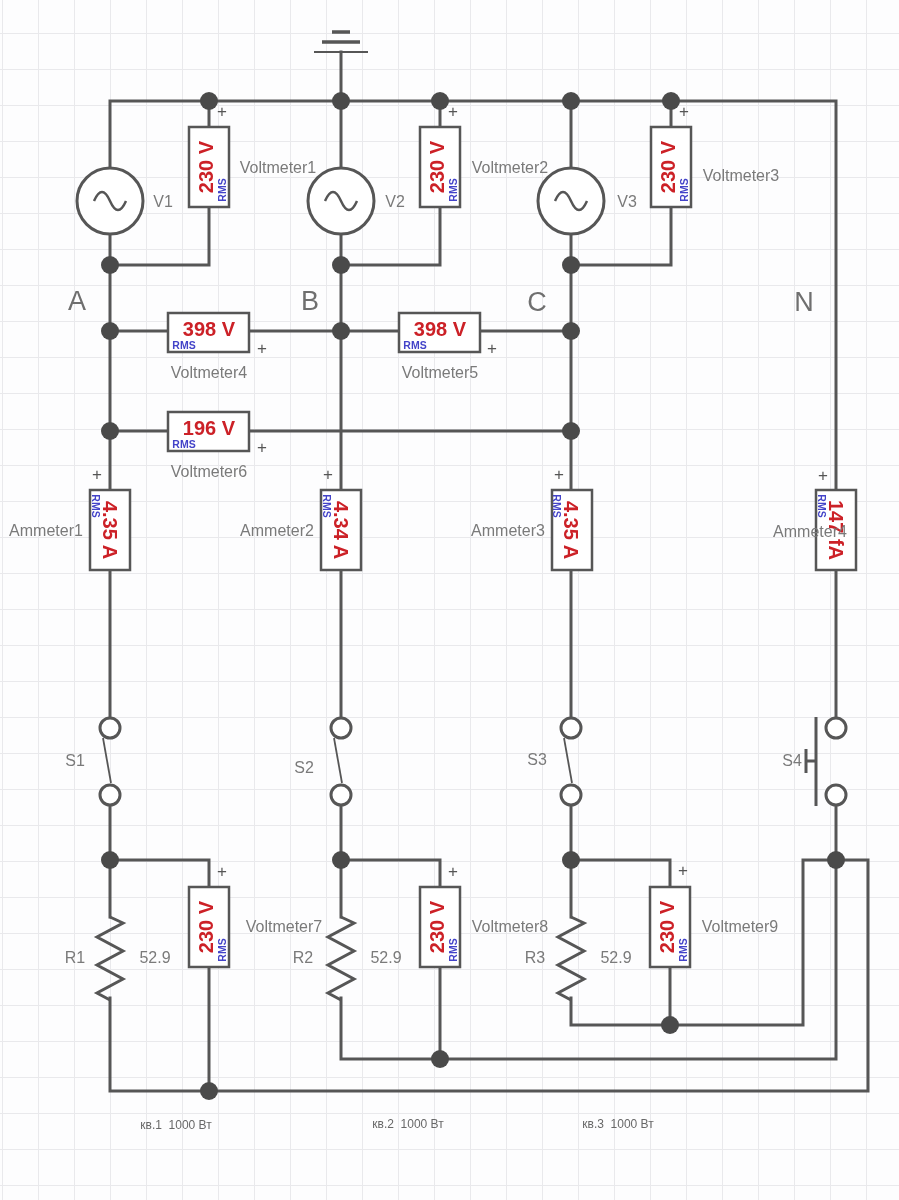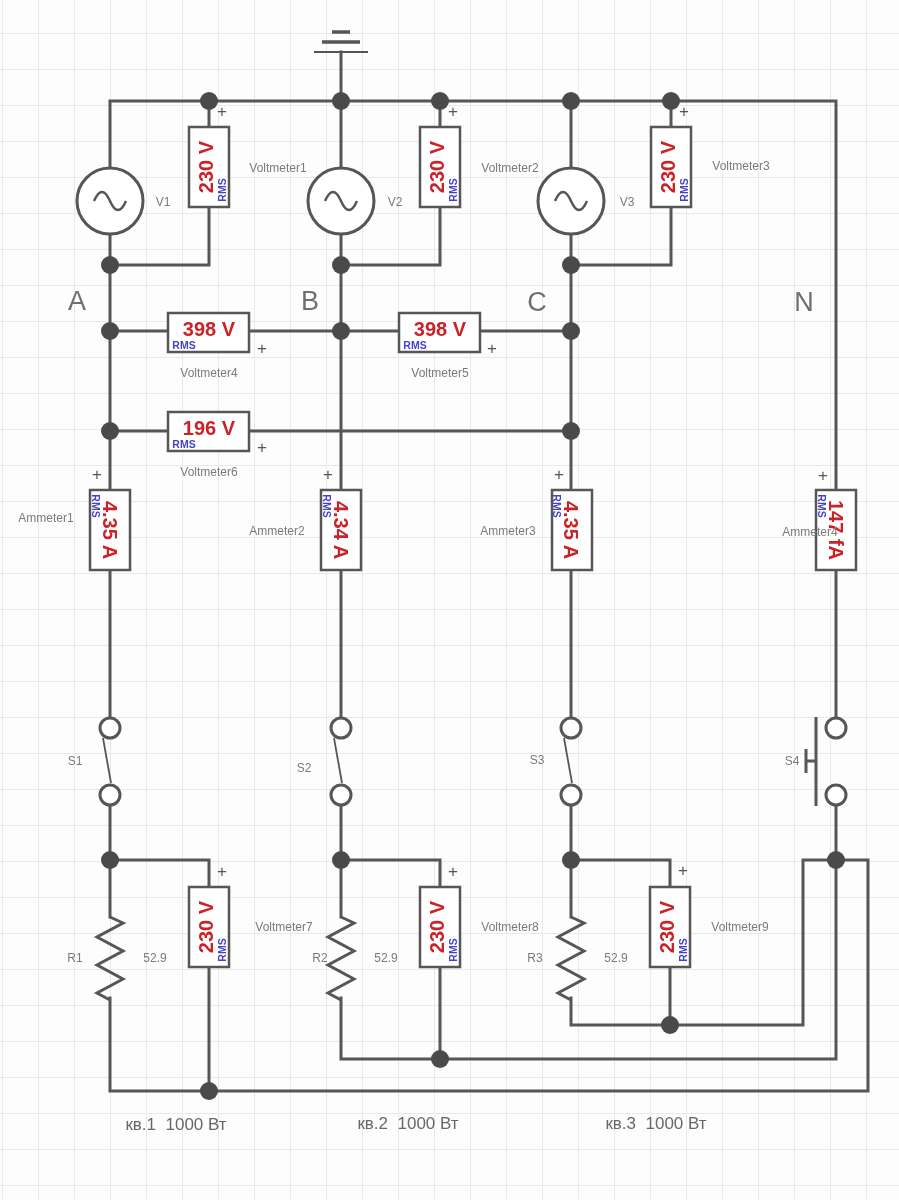--- a/index.html
+++ b/index.html
@@ -10,26 +10,26 @@
       linear-gradient(to right,#e9e9ec 1px,transparent 1px),
       linear-gradient(to bottom,#e9e9ec 1px,transparent 1px);
     background-size:36px 36px;background-position:2px -3px;
     font-family:"Liberation Sans",sans-serif;
   }
   #wiresvg{position:absolute;left:0;top:0;}
   .t{position:absolute;white-space:pre;}
   .ctr{transform:translate(-50%,-50%);}
   .rot-ccw{transform:translate(-50%,-50%) rotate(-90deg);}
   .rot-cw{transform:translate(-50%,-50%) rotate(90deg);}
-  .lbl{color:#7a7a7a;font-size:12px;}
+  .lbl{color:#7a7a7a;font-size:16px;}
   .lbl-lg{color:#6f6f6f;font-size:27px;}
   .val{color:#cc2127;font-size:20px;font-weight:700;}
   .rms{color:#4343c8;font-size:10.5px;font-weight:600;}
   .plus{color:#555;font-size:17px;}
-  .cap{color:#686868;font-size:17px;}
+  .cap{color:#686868;font-size:12px;}
 </style>
 </head>
 <body>
 
 <div id="stage">
 
   <svg id="wiresvg" width="899" height="1200" viewBox="0 0 899 1200">
 
     <g stroke="#565656" stroke-width="3" fill="none" stroke-linecap="square">
       <path d="
@@ -153,41 +153,41 @@
   <div class="t ctr lbl" style="left:278px;top:168px">Voltmeter1</div>
   <div class="t ctr plus" style="left:222px;top:112px">+</div>
 
   <div class="t rot-ccw val" style="left:437px;top:167px">230 V</div>
   <div class="t rot-ccw rms" style="left:453px;top:190px">RMS</div>
   <div class="t ctr lbl" style="left:510px;top:168px">Voltmeter2</div>
   <div class="t ctr plus" style="left:453px;top:112px">+</div>
 
   <div class="t rot-ccw val" style="left:668px;top:167px">230 V</div>
   <div class="t rot-ccw rms" style="left:684px;top:190px">RMS</div>
-  <div class="t ctr lbl" style="left:741px;top:166px">Voltmeter3</div>
+  <div class="t ctr lbl" style="left:741px;top:176px">Voltmeter3</div>
   <div class="t ctr plus" style="left:684px;top:112px">+</div>
 
   <div class="t ctr val" style="left:209px;top:329px">398 V</div>
   <div class="t ctr rms" style="left:184px;top:345px">RMS</div>
   <div class="t ctr lbl" style="left:209px;top:373px">Voltmeter4</div>
   <div class="t ctr plus" style="left:262px;top:349px">+</div>
 
   <div class="t ctr val" style="left:440px;top:329px">398 V</div>
   <div class="t ctr rms" style="left:415px;top:345px">RMS</div>
   <div class="t ctr lbl" style="left:440px;top:373px">Voltmeter5</div>
   <div class="t ctr plus" style="left:492px;top:349px">+</div>
 
   <div class="t ctr val" style="left:209px;top:428px">196 V</div>
   <div class="t ctr rms" style="left:184px;top:444px">RMS</div>
   <div class="t ctr lbl" style="left:209px;top:472px">Voltmeter6</div>
   <div class="t ctr plus" style="left:262px;top:448px">+</div>
 
   <div class="t rot-cw val" style="left:109px;top:530px">4.35 A</div>
   <div class="t rot-cw rms" style="left:96px;top:506px">RMS</div>
-  <div class="t ctr lbl" style="left:46px;top:518px">Ammeter1</div>
+  <div class="t ctr lbl" style="left:46px;top:531px">Ammeter1</div>
   <div class="t ctr plus" style="left:97px;top:475px">+</div>
 
   <div class="t rot-cw val" style="left:340px;top:530px">4.34 A</div>
   <div class="t rot-cw rms" style="left:327px;top:506px">RMS</div>
   <div class="t ctr lbl" style="left:277px;top:531px">Ammeter2</div>
   <div class="t ctr plus" style="left:328px;top:475px">+</div>
 
   <div class="t rot-cw val" style="left:570px;top:530px">4.35 A</div>
   <div class="t rot-cw rms" style="left:557px;top:506px">RMS</div>
   <div class="t ctr lbl" style="left:508px;top:531px">Ammeter3</div>
@@ -198,21 +198,21 @@
   <div class="t ctr lbl" style="left:810px;top:532px">Ammeter4</div>
   <div class="t ctr plus" style="left:823px;top:476px">+</div>
 
   <div class="t ctr lbl" style="left:75px;top:761px">S1</div>
   <div class="t ctr lbl" style="left:304px;top:768px">S2</div>
   <div class="t ctr lbl" style="left:537px;top:760px">S3</div>
   <div class="t ctr lbl" style="left:792px;top:761px">S4</div>
 
   <div class="t ctr lbl" style="left:75px;top:958px">R1</div>
   <div class="t ctr lbl" style="left:155px;top:958px">52.9</div>
-  <div class="t ctr lbl" style="left:320px;top:958px">R2</div>
+  <div class="t ctr lbl" style="left:303px;top:958px">R2</div>
   <div class="t ctr lbl" style="left:386px;top:958px">52.9</div>
   <div class="t ctr lbl" style="left:535px;top:958px">R3</div>
   <div class="t ctr lbl" style="left:616px;top:958px">52.9</div>
 
   <div class="t rot-ccw val" style="left:206px;top:927px">230 V</div>
   <div class="t rot-ccw rms" style="left:222px;top:950px">RMS</div>
   <div class="t ctr lbl" style="left:284px;top:927px">Voltmeter7</div>
   <div class="t ctr plus" style="left:222px;top:872px">+</div>
 
   <div class="t rot-ccw val" style="left:437px;top:927px">230 V</div>
@@ -220,15 +220,15 @@
   <div class="t ctr lbl" style="left:510px;top:927px">Voltmeter8</div>
   <div class="t ctr plus" style="left:453px;top:872px">+</div>
 
   <div class="t rot-ccw val" style="left:667px;top:927px">230 V</div>
   <div class="t rot-ccw rms" style="left:683px;top:950px">RMS</div>
   <div class="t ctr lbl" style="left:740px;top:927px">Voltmeter9</div>
   <div class="t ctr plus" style="left:683px;top:871px">+</div>
 
   <div class="t ctr cap" style="left:176px;top:1125px">кв.1  1000 Вт</div>
   <div class="t ctr cap" style="left:408px;top:1124px">кв.2  1000 Вт</div>
-  <div class="t ctr cap" style="left:656px;top:1124px">кв.3  1000 Вт</div>
+  <div class="t ctr cap" style="left:618px;top:1124px">кв.3  1000 Вт</div>
 
 </div>
 
 </body></html>

